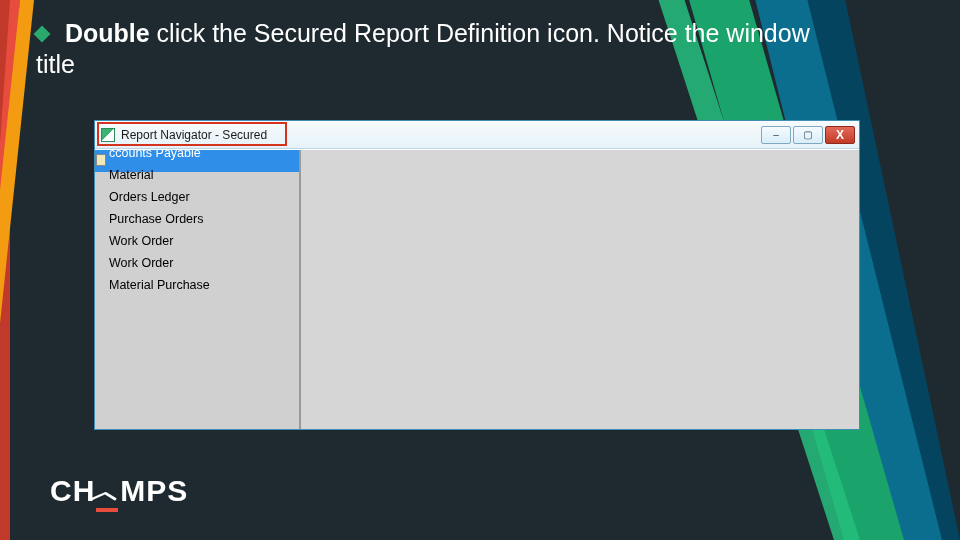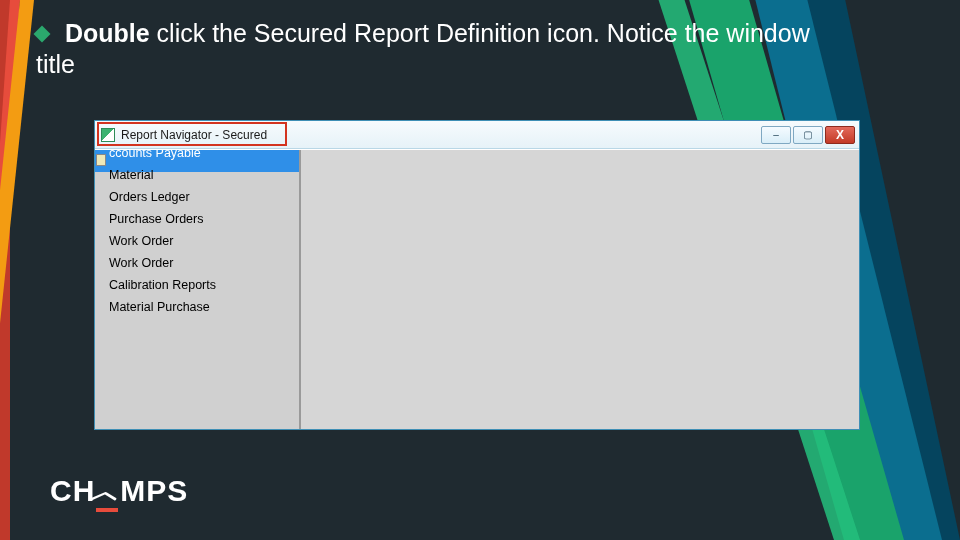--- a/index.html
+++ b/index.html
@@ -214,23 +214,20 @@
         <div class="list-item">
             <span>Purchase Orders</span>
           </div>
         <div class="list-item">
             <span>Work Order</span>
           </div>
         <div class="list-item">
             <span>Work Order</span>
           </div>
         <div class="list-item">
-            <span>Calibration Reports</span>
-          </div>
-        <div class="list-item">
             <span>Material Purchase</span>
           </div>
       </div>
       <div class="content-pane"></div>
     </div>
   </div>
 
   <div class="logo">
     <span>CH</span><span class="slash">︿</span><span>MPS</span>
     <span class="underline"></span>

